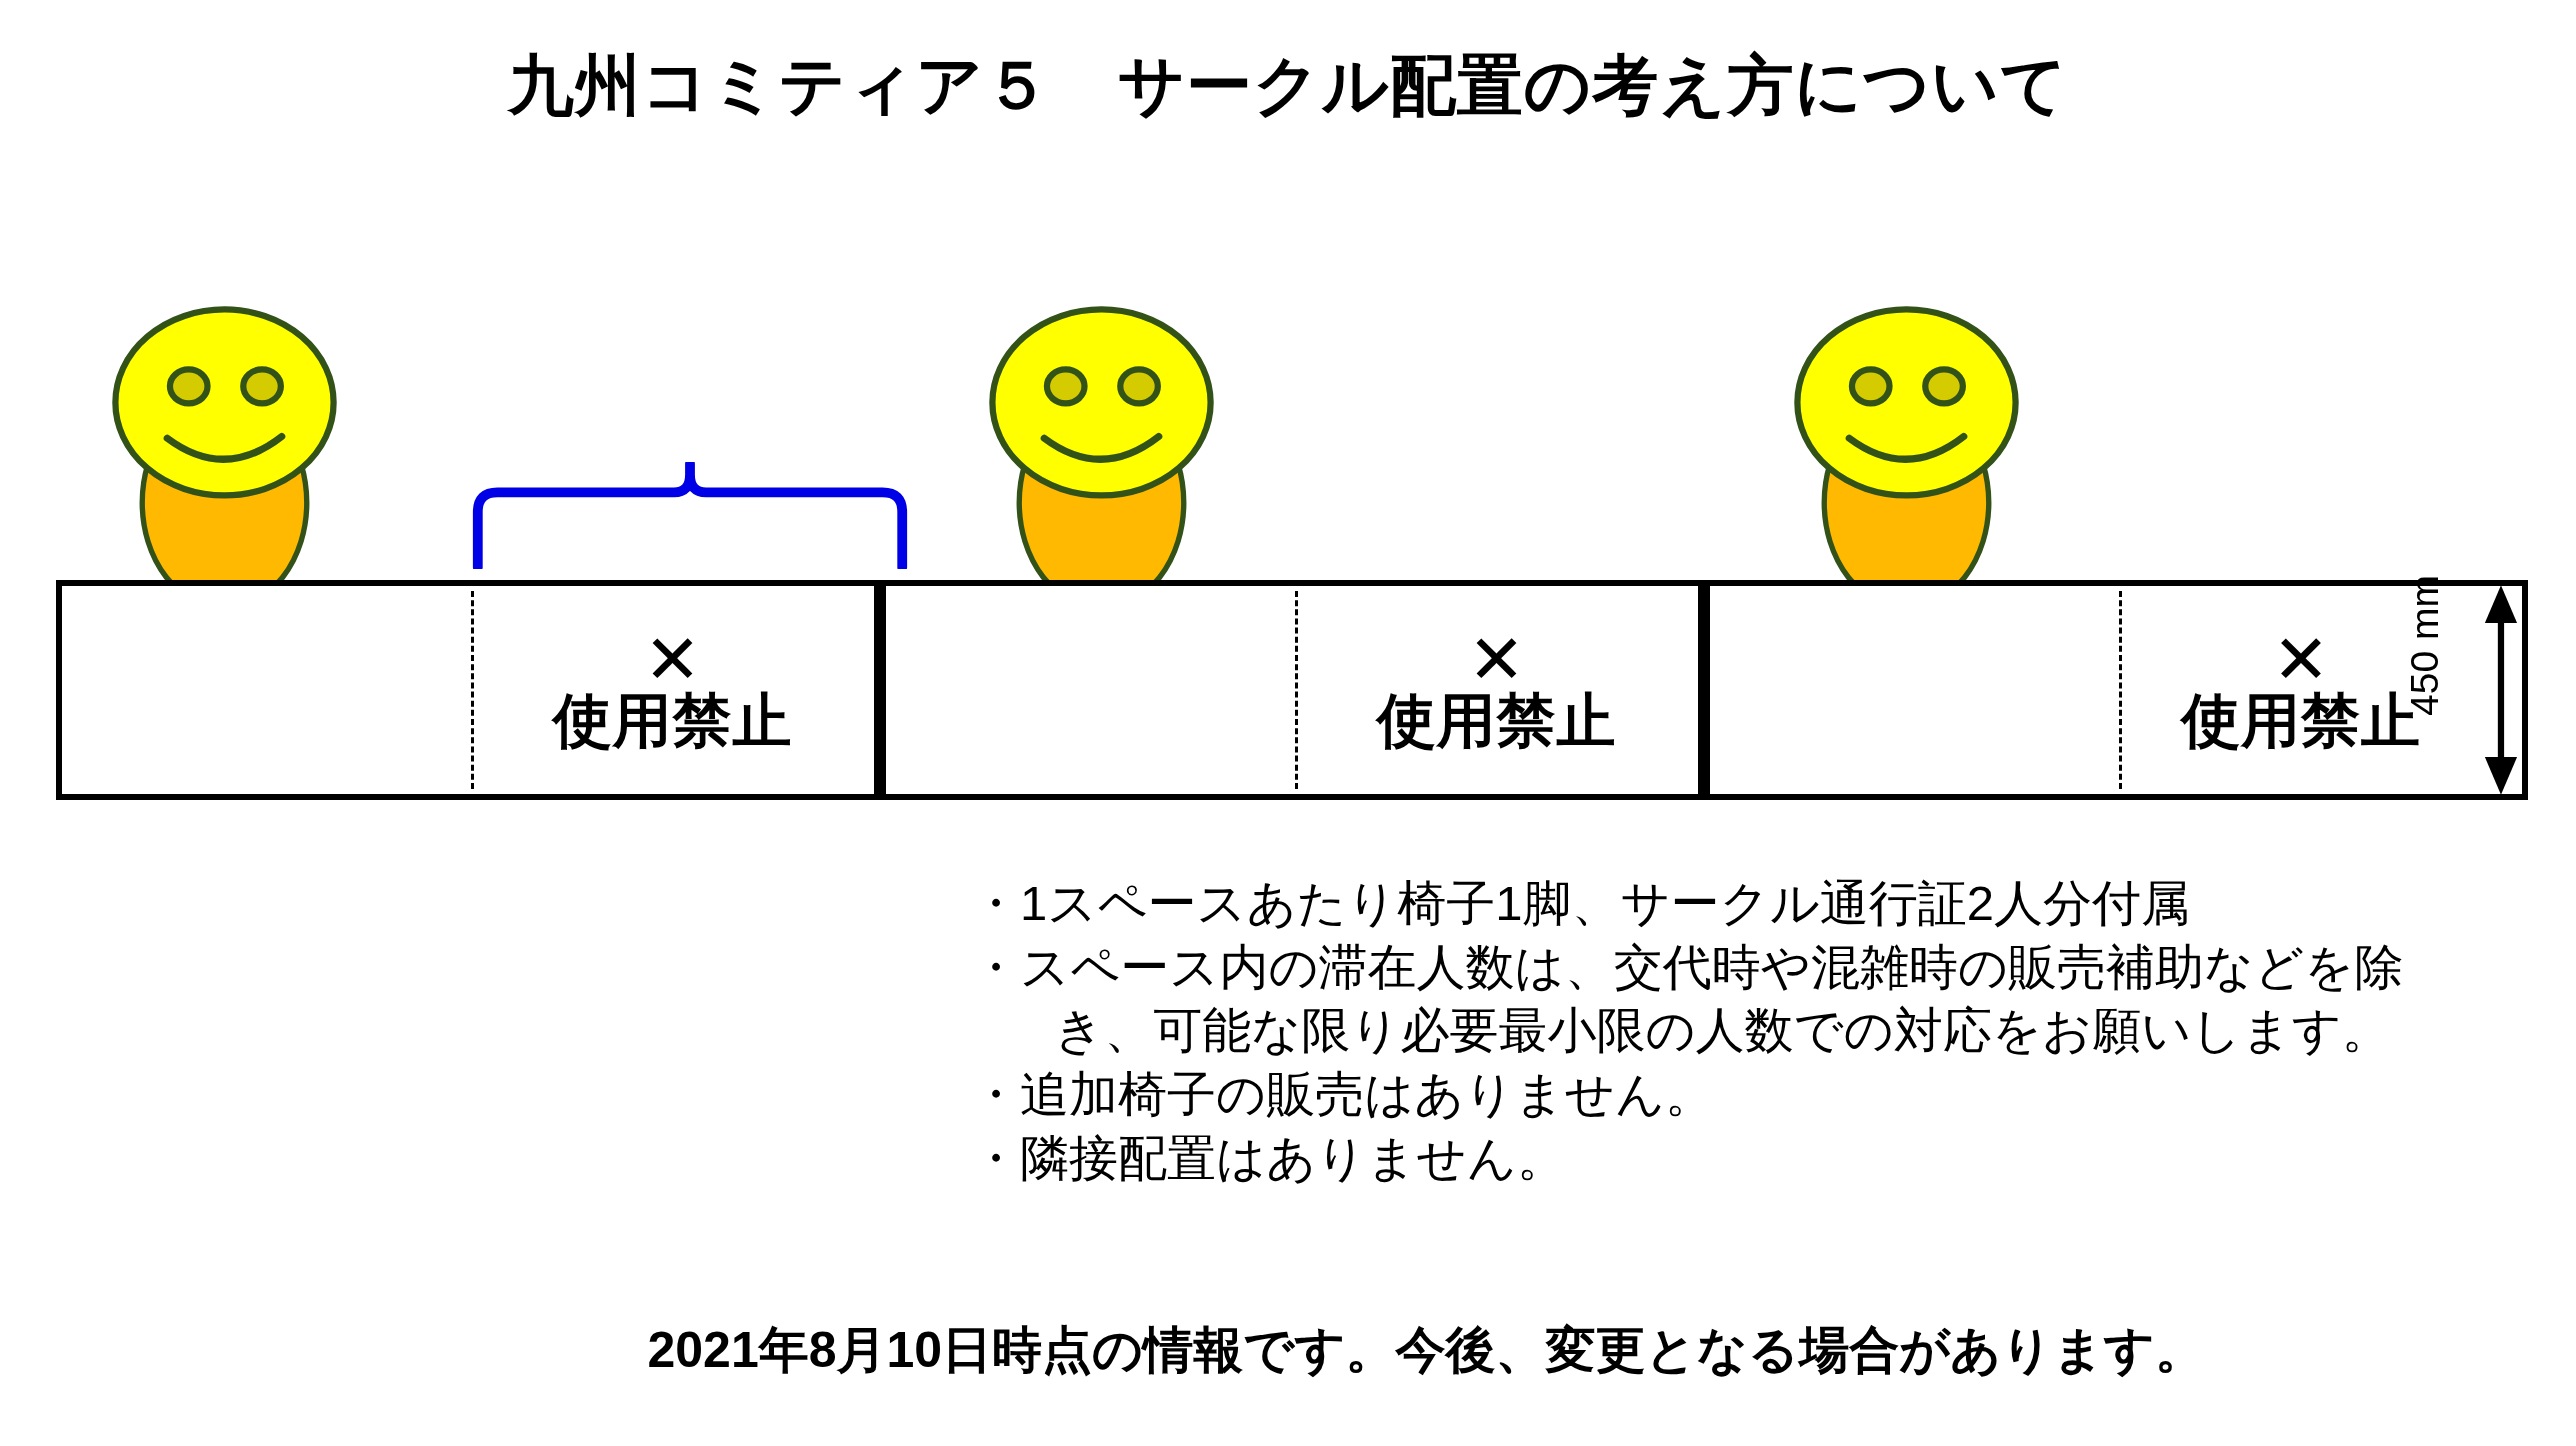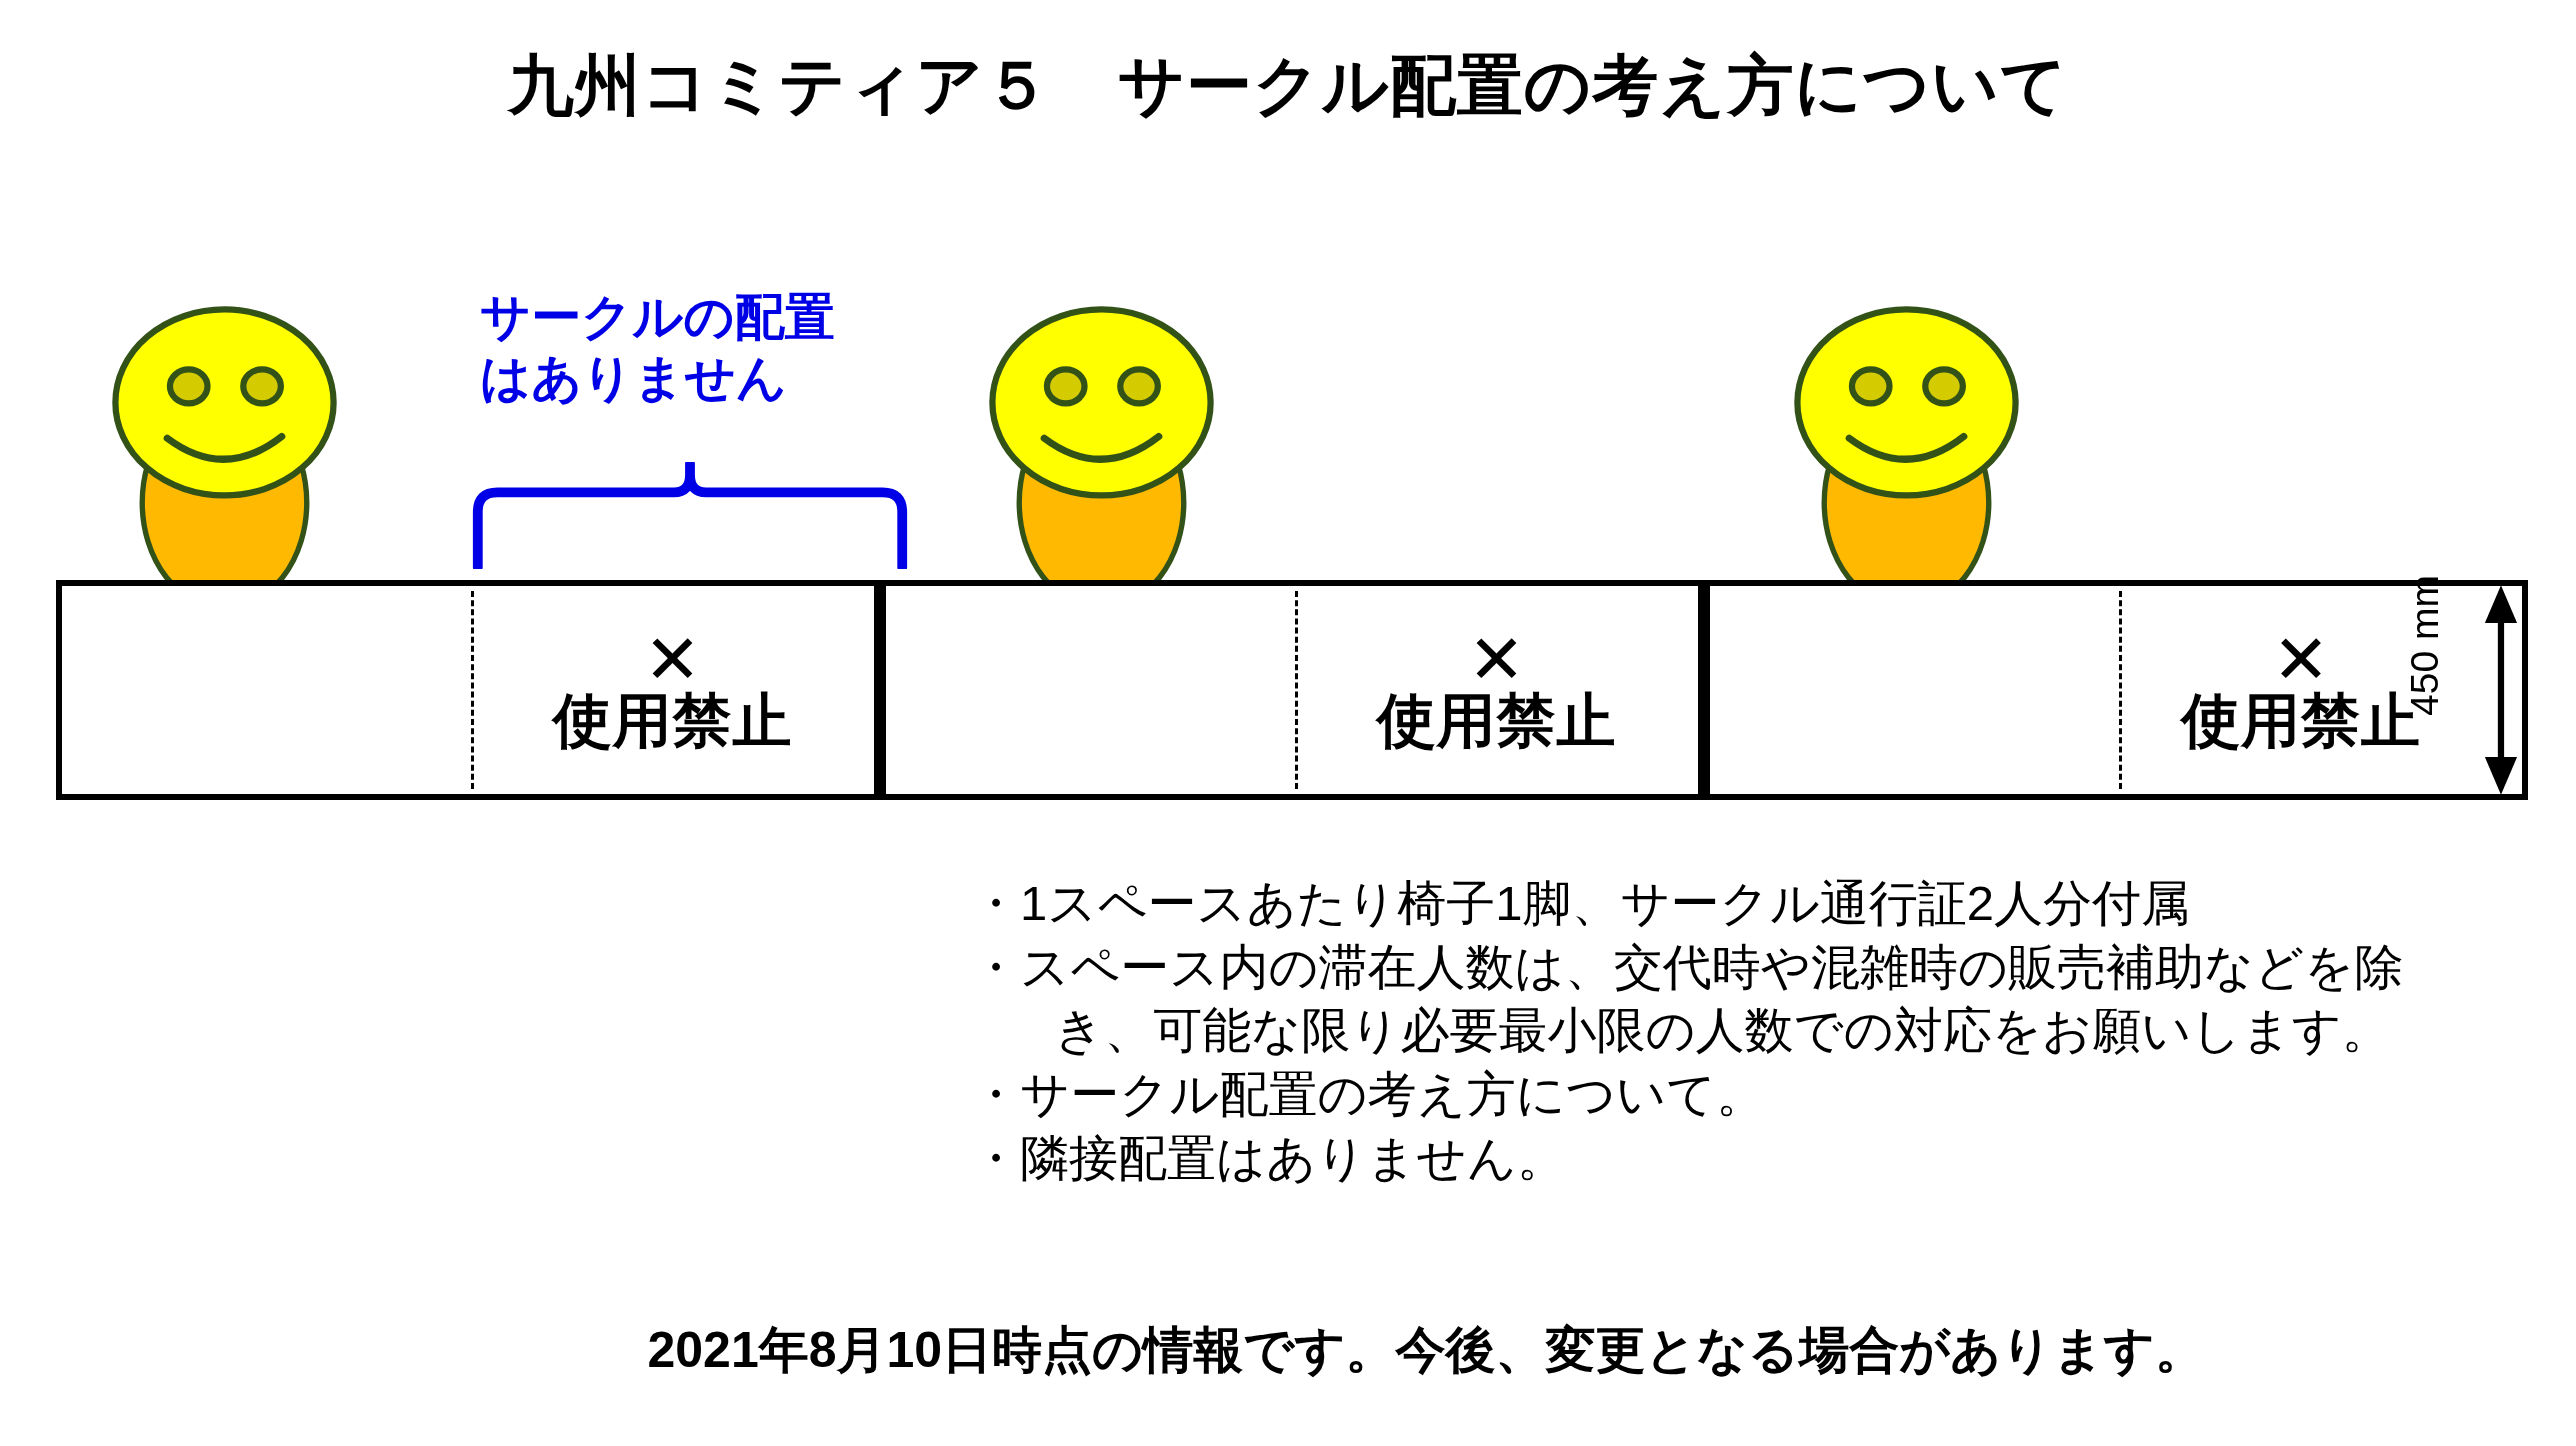--- a/index.html
+++ b/index.html
@@ -88,22 +88,20 @@
     font-size:50px;font-weight:bold;white-space:pre;
   }
 </style>
 </head>
 <body>
 
 <div id="stage">
 
   <div class="title">九州コミティア５　サークル配置の考え方について</div>
 
-  <div class="blue-note">サークルの配置
-はありません</div>
 
   <svg class="brace" viewBox="0 0 500 120">
     <path d="M12,118 L12,56 Q12,34 34,34 L232,34 Q250,34 250,14 L250,2 L250,14 Q250,34 268,34 L466,34 Q488,34 488,56 L488,118" fill="none" stroke="#0000e6" stroke-width="11" stroke-linecap="round" stroke-linejoin="round"></path>
   </svg>
 
   <svg class="person" style="left:99px;top:288px;" viewBox="0 0 280 350">
     <ellipse cx="140" cy="240" rx="92" ry="118" fill="#ffb900" stroke="#335218" stroke-width="6"></ellipse>
     <ellipse cx="140" cy="128" rx="122" ry="104" fill="#ffff00" stroke="#335218" stroke-width="7"></ellipse>
     <ellipse cx="100" cy="110" rx="21" ry="19" fill="#d4cc00" stroke="#335218" stroke-width="7"></ellipse>
     <ellipse cx="182" cy="110" rx="21" ry="19" fill="#d4cc00" stroke="#335218" stroke-width="7"></ellipse>
@@ -161,21 +159,21 @@
     </svg>
     <div class="vlabel">450 mm</div>
   </div>
 
 
   <div class="bullets">
     <ul>
       <li>・1スペースあたり椅子1脚、サークル通行証2人分付属</li>
       <li>・スペース内の滞在人数は、交代時や混雑時の販売補助などを除
 　き、可能な限り必要最小限の人数での対応をお願いします。</li>
-      <li>・サークル配置の考え方について。</li>
+      <li>・追加椅子の販売はありません。</li>
       <li>・隣接配置はありません。</li>
     </ul>
   </div>
 
   <div class="footer">2021年8月10日時点の情報です。今後、変更となる場合があります。</div>
 
 </div>
 
 
 </body></html>

